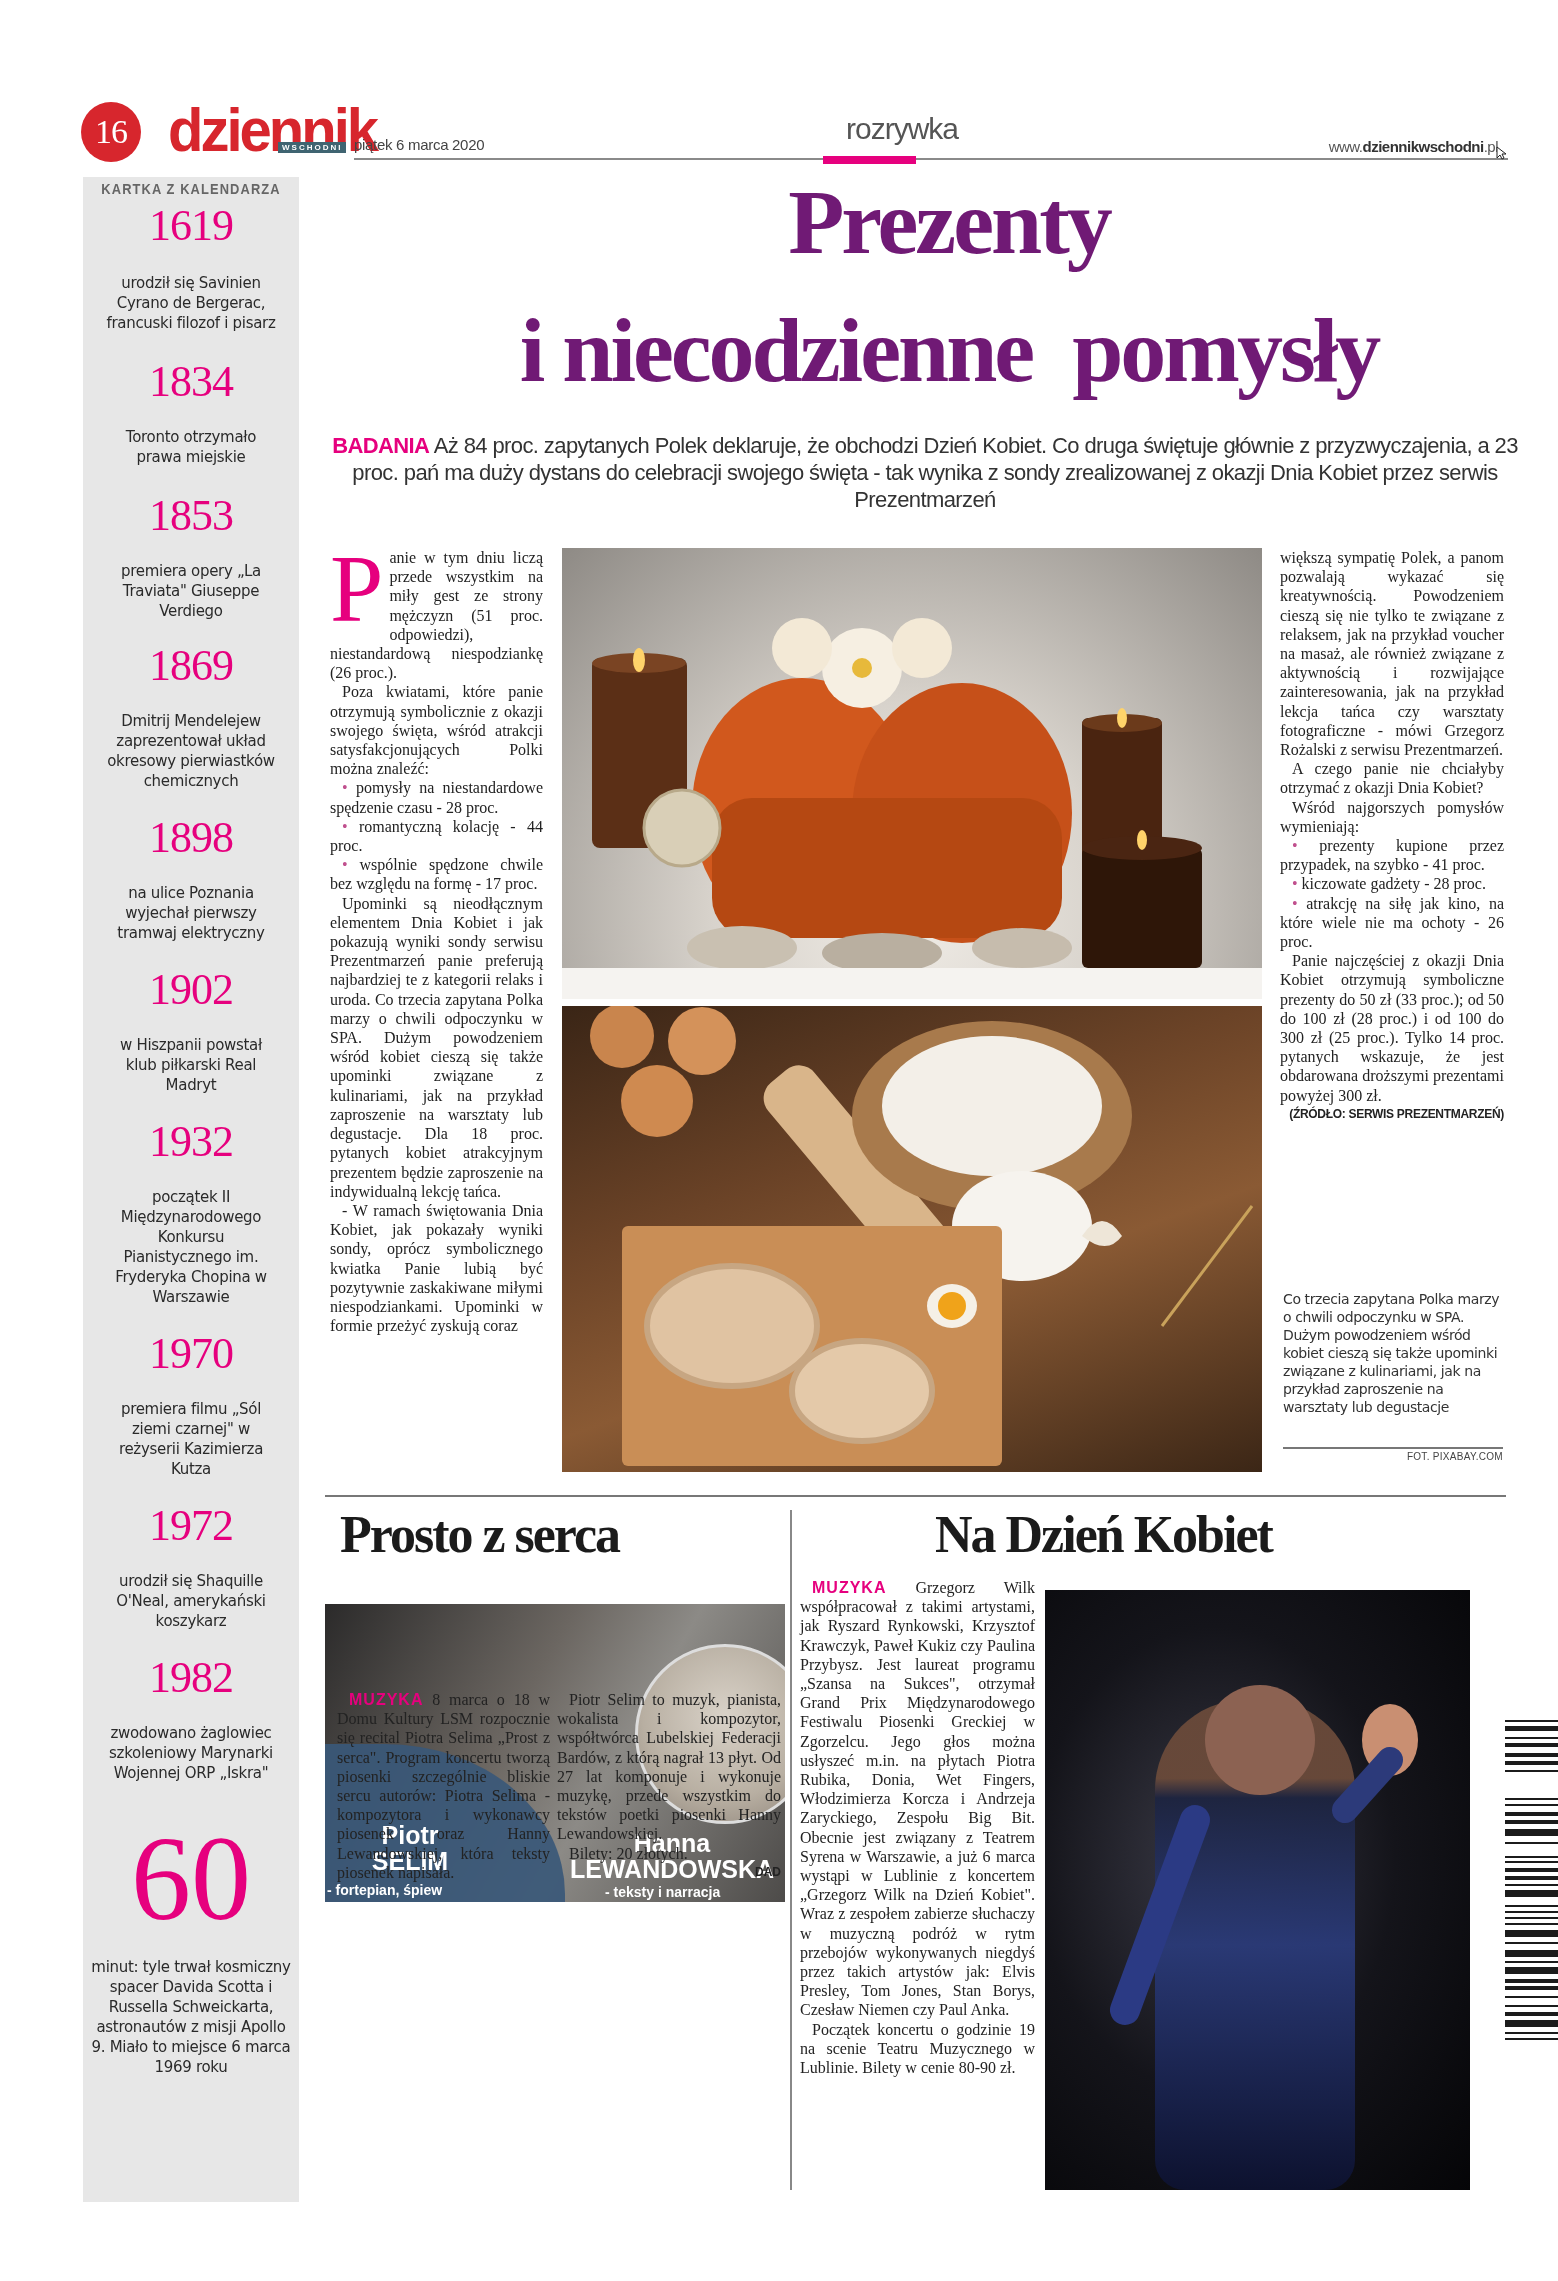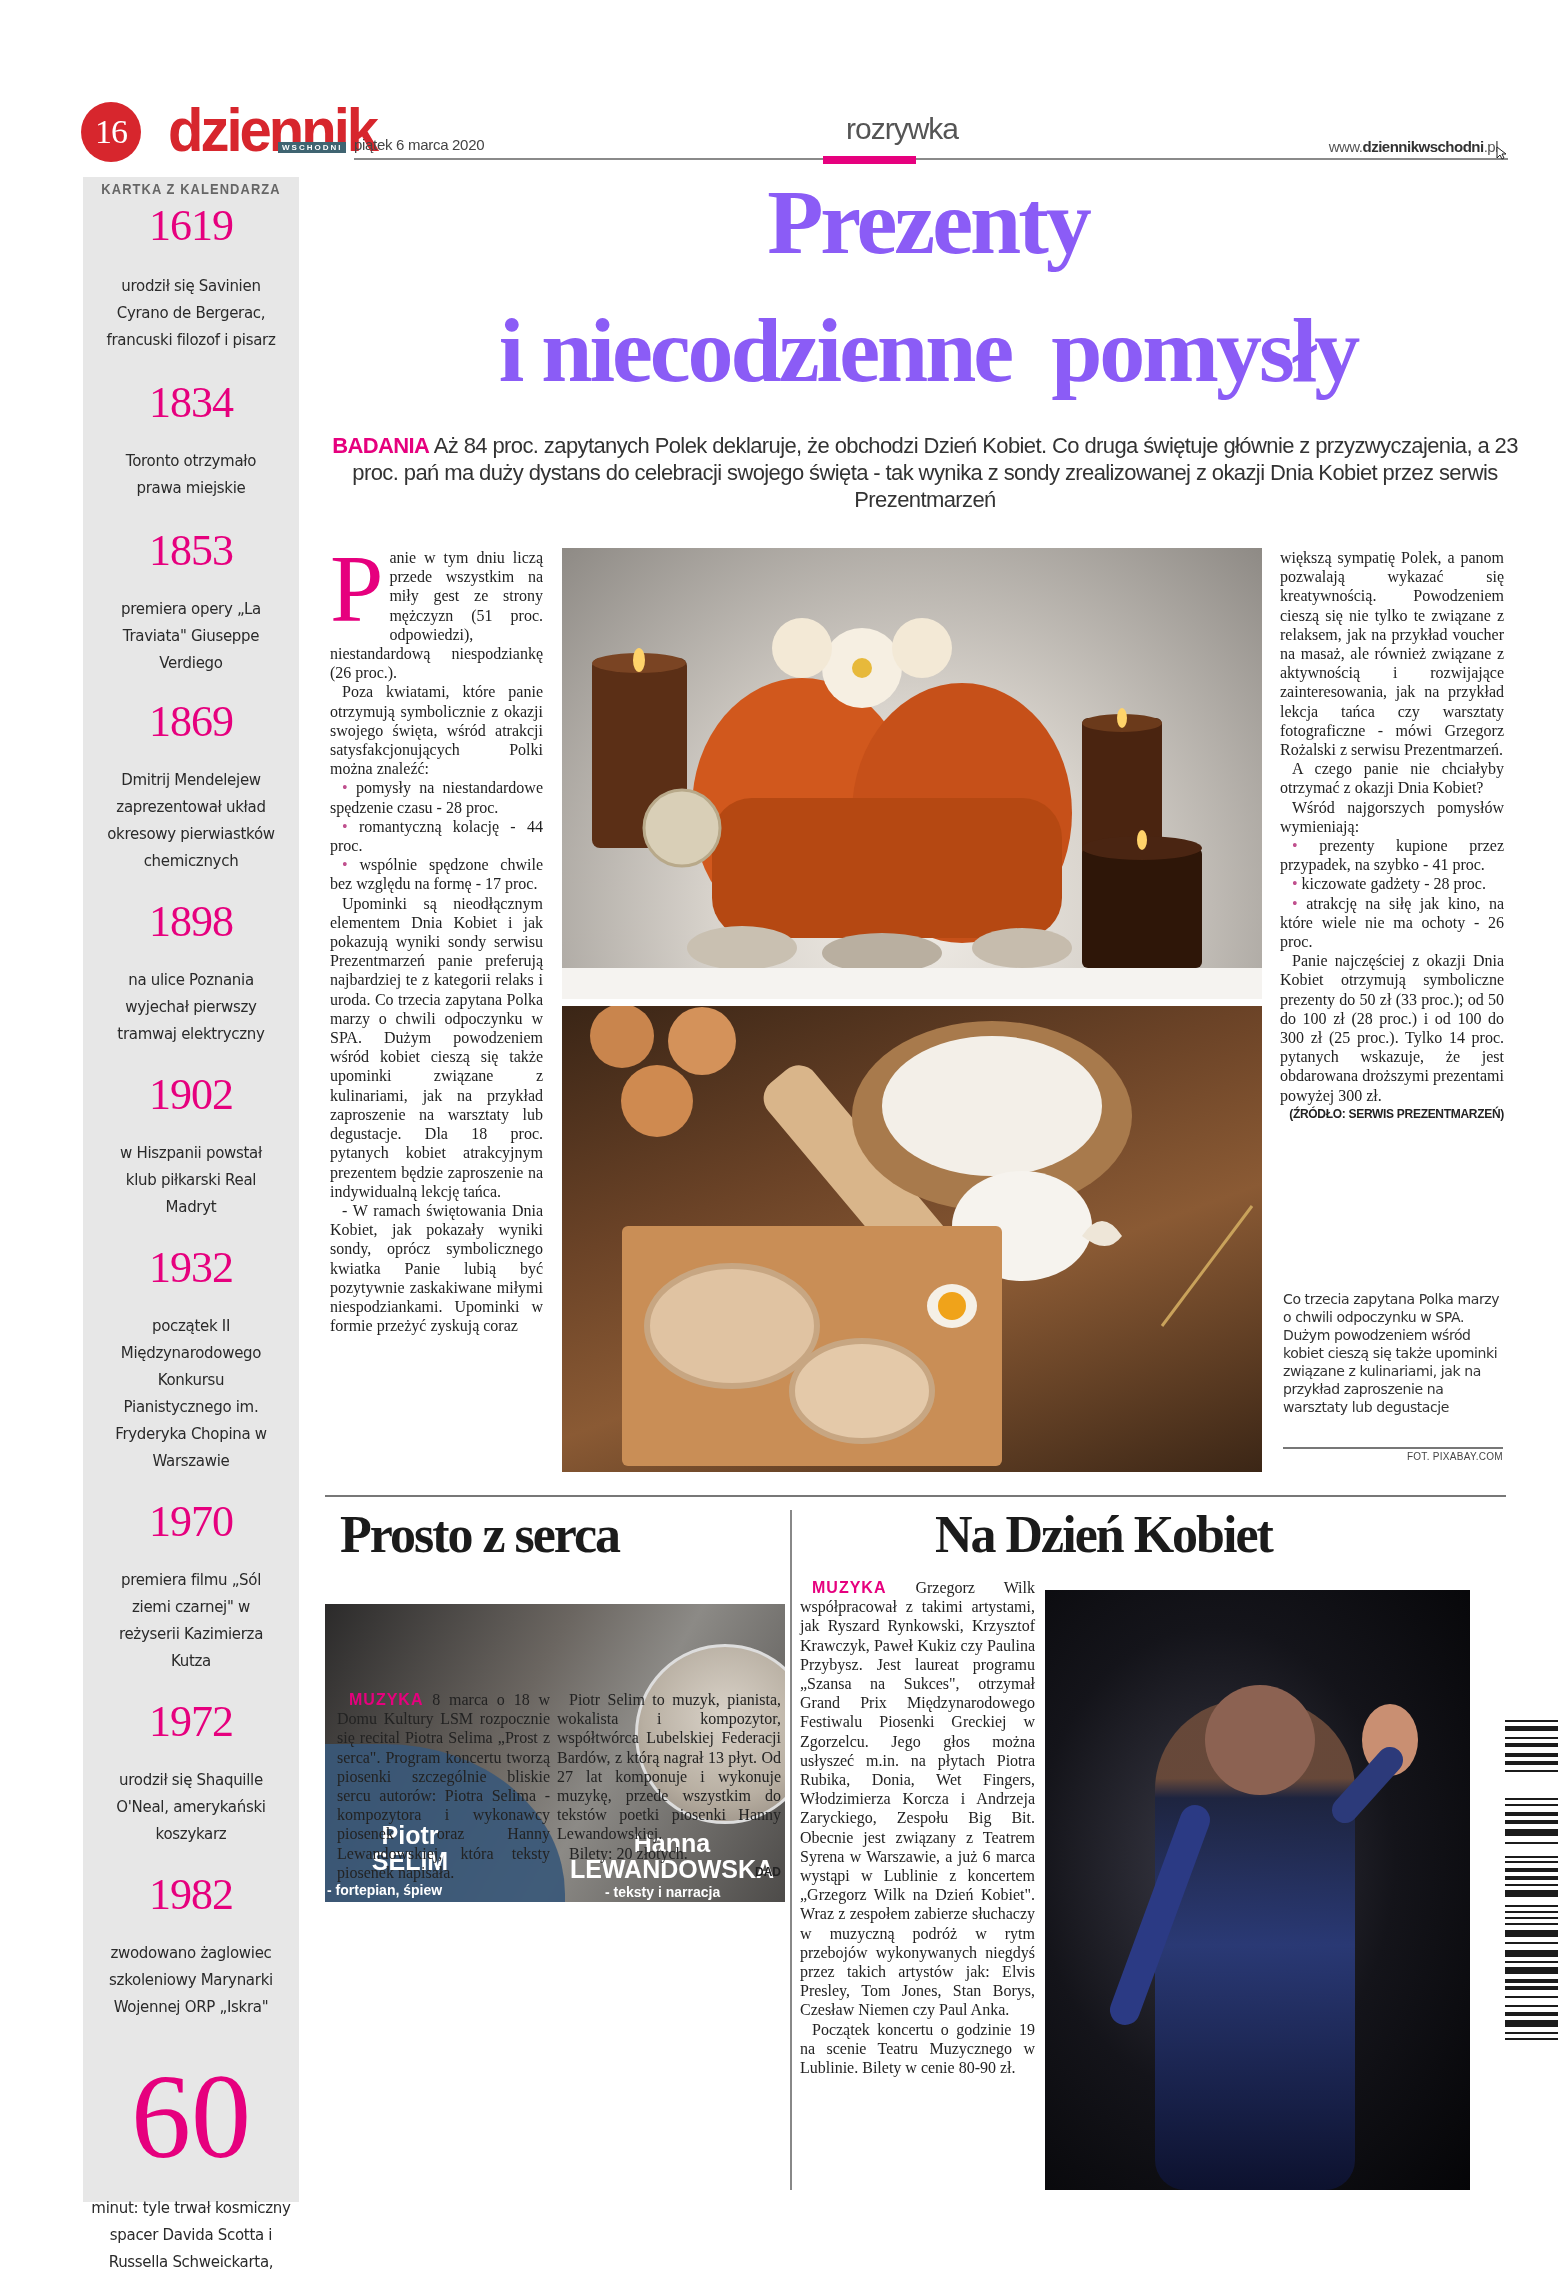--- a/index.html
+++ b/index.html
@@ -26,27 +26,27 @@
   .site-url b { color: #333; }
   .cursor-icon { position: absolute; right: 50px; top: 146px; width: 12px; height: 14px; }
 
   
   .sidebar { position: absolute; left: 83px; top: 177px; width: 216px; height: 2025px; background: #e7e7e7; }
   .sidebar-title { text-align: center; font-family: "Liberation Sans", sans-serif; font-weight: bold; font-size: 14px;
     color: #666; letter-spacing: 1.2px; padding-top: 4px; transform: scaleX(0.92); }
   .cal-entry { text-align: center; }
   .cal-year { font-family: "Liberation Serif", serif; font-size: 44px; color: #e6007e; line-height: 50px;
     letter-spacing: -1px; }
-  .cal-text { font-family: "DejaVu Sans", sans-serif; font-size: 15px; line-height: 27px; color: #2a2a2a;
+  .cal-text { font-family: "DejaVu Sans", sans-serif; font-size: 15px; line-height: 20px; color: #2a2a2a;
     padding: 0 14px; letter-spacing: -0.3px; }
   .cal-big { font-family: "Liberation Serif", serif; font-size: 120px; color: #e6007e; line-height: 120px; }
 
   
-  .headline { position: absolute; left: 328px; width: 1200px; text-align: center; font-family: "Liberation Serif", serif;
-    font-weight: bold; color: #8b5cf6; letter-spacing: -3px; }
+  .headline { position: absolute; left: 349px; width: 1200px; text-align: center; font-family: "Liberation Serif", serif;
+    font-weight: bold; color: #701a75; letter-spacing: -3px; }
   .headline.l1 { top: 172px; font-size: 92px; line-height: 100px; }
   .headline.l2 { top: 300px; font-size: 92px; line-height: 100px; }
   .lead { position: absolute; left: 330px; width: 1190px; top: 432px; text-align: center;
     font-family: "Liberation Sans", sans-serif; font-size: 22px; line-height: 27px; color: #333; letter-spacing: -0.6px; }
   .kicker { color: #e6007e; font-weight: bold; font-family: "Liberation Sans", sans-serif; }
 
   
   .col { position: absolute; font-family: "Liberation Serif", serif; font-size: 16px; line-height: 19.2px; color: #222;
     text-align: justify; hyphens: manual; }
   .col p { text-indent: 12px; }

